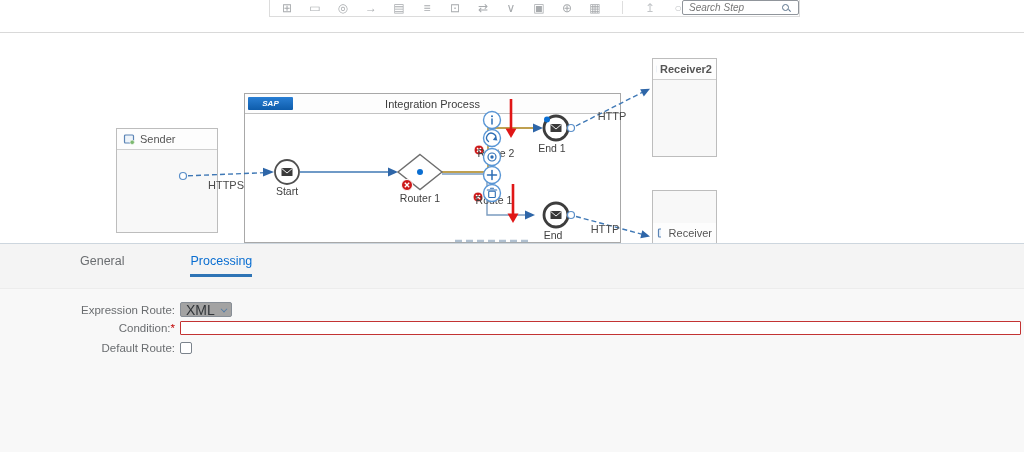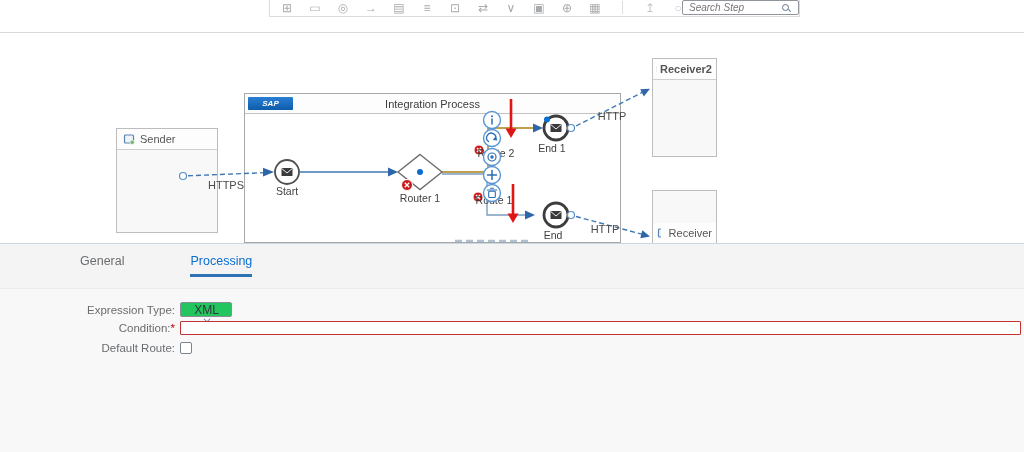--- a/index.html
+++ b/index.html
@@ -57,23 +57,23 @@
   .hdr-sep { width:1px; height:13px; background:#b8cfe2; }
   .help-circ { width:13px; height:13px; border:1.4px solid #4a86c5; border-radius:50%;
                position:absolute; right:-8px; top:4px; background:#eaf4fc; }
   .tabstrip { height:45px; background:#f4f4f4; border-bottom:1px solid #ececec;
               display:flex; align-items:flex-start; padding:10px 0 0 80px; }
   .tab { font-size:12.5px; color:#6a6d70; margin-right:66px; padding-bottom:6px; cursor:pointer; }
   .tab.active { color:#0a6ed1; border-bottom:3px solid #2e74b5; }
   .form-row { position:absolute; left:0; display:flex; align-items:center; }
   .form-label { width:180px; text-align:right; font-size:11.5px; color:#6a6d70; padding-right:5px; }
   .req { color:#c00000; font-size:11.5px; }
-  .selectbox { width:52px; height:15px; background:#22c55e; border:1px solid #878e96; border-radius:2px;
+  .selectbox { width:52px; height:15px; background:#a3a3a3; border:1px solid #878e96; border-radius:2px;
                display:flex; align-items:center; justify-content:space-between;
-               font-size:12px; color:#32363a; padding:0 4px 0 5px; cursor:pointer;flex-direction:column; }
+               font-size:14px; color:#32363a; padding:0 4px 0 5px; cursor:pointer; }
   .chev { width:7px; height:5px; position:relative; }
   .chev::before { content:""; position:absolute; left:0; top:0; width:5px; height:5px;
                   border-right:1.4px solid #517aa5; border-bottom:1.4px solid #517aa5;
                   transform:rotate(45deg) scale(.8); top:-1px; left:1px; }
   .cond-input { height:14px; border:1px solid #c33333; border-radius:1px; background:#fff;
                 width:841px; outline:none; font-size:10.5px; padding:0 4px;
                 font-family:"Liberation Sans",sans-serif; }
   .chk { width:12px; height:12px; border:1px solid #7b838c; border-radius:2px; background:#fff; cursor:pointer; }
 </style>
 </head>
@@ -280,21 +280,21 @@
   </div>
 
   <div class="panel">
 
     <div class="tabstrip">
       <span class="tab">General</span>
       <span class="tab active">Processing</span>
     </div>
 
     <div class="form-row" style="top:58px;">
-      <span class="form-label">Expression Type:</span>
+      <span class="form-label">Expression Route:</span>
       <div class="selectbox">
         <span>XML</span>
         <span class="chev"></span>
       </div>
     </div>
 
     <div class="form-row" style="top:98px;">
       <span class="form-label">Default Route:</span>
       <span class="chk"></span>
     </div>

